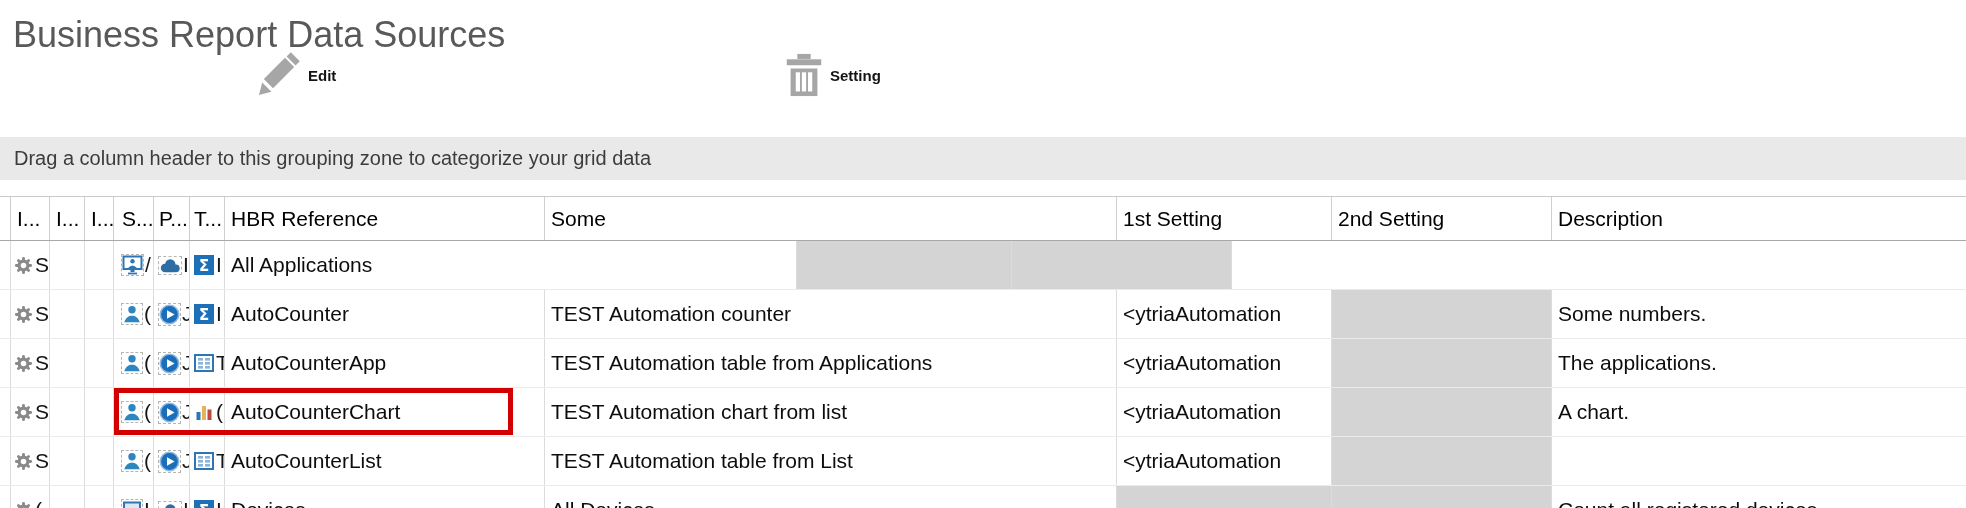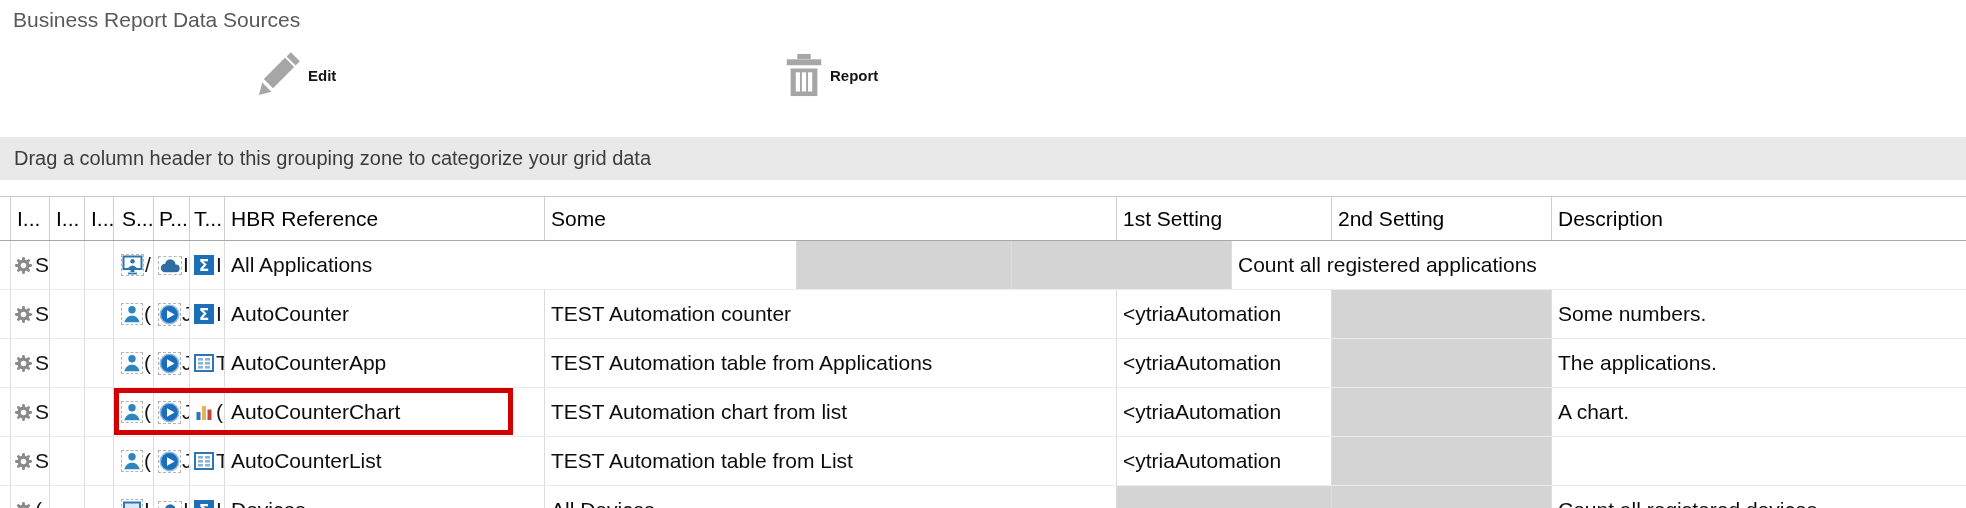--- a/index.html
+++ b/index.html
@@ -1,21 +1,21 @@
 <!DOCTYPE html>
 <html><head>
 <meta charset="utf-8">
 <style>
   html,body{margin:0;padding:0;background:#fff;}
   #screen{
     position:relative;width:1966px;height:508px;overflow:hidden;background:#fff;
     font-family:"Liberation Sans","DejaVu Sans",sans-serif;color:#1a1a1a;
   }
   
-  .page-title{position:absolute;left:13px;top:8px;font-size:21px;color:#595959;white-space:nowrap;}
+  .page-title{position:absolute;left:13px;top:14px;font-size:36px;color:#595959;white-space:nowrap;}
   
   .tool-btn{position:absolute;display:flex;align-items:center;cursor:default;}
   .tool-btn .t-icon{display:inline-block;line-height:0;}
   .tool-btn .t-label{font-size:15px;font-weight:bold;color:#141414;margin-left:4px;}
   #edit-btn{left:258px;top:48px;}
   #delete-btn{left:782px;top:52px;}
   
   .group-bar{
     position:absolute;left:0;top:137px;width:100%;height:43px;background:#e9e9e9;
     font-size:20px;color:#3c3c3c;line-height:43px;padding-left:14px;box-sizing:border-box;white-space:nowrap;
@@ -71,21 +71,21 @@
     <span class="t-icon"><svg width="44" height="46" viewBox="0 0 23 24">
           <g fill="#a6a6a6">
             <rect x="8" y="1" width="7" height="2.6"></rect>
             <rect x="2.5" y="3.8" width="18" height="3.1"></rect>
             <path d="M4.5 8.6h14V23h-14z"></path>
           </g>
           <rect x="7.2" y="10.6" width="2.2" height="10" fill="#fff"></rect>
           <rect x="10.4" y="10.6" width="2.2" height="10" fill="#fff"></rect>
           <rect x="13.6" y="10.6" width="2.2" height="10" fill="#fff"></rect>
         </svg></span>
-    <span class="t-label">Report</span>
+    <span class="t-label">Setting</span>
   </div>
 
   <div class="group-bar">Drag a column header to this grouping zone to categorize your grid data</div>
 
   <div class="grid">
     <div class="ghead">
         <div class="hcell c0"></div>
         <div class="hcell c1">I...</div>
         <div class="hcell c2">I...</div>
         <div class="hcell c3">I...</div>
@@ -140,21 +140,20 @@
           <div class="cell c6 iconcell">
             <span class="icon"><svg width="20" height="20" viewBox="0 0 20 20">
                 <rect width="20" height="20" fill="#1d6fb8"></rect>
                 <text x="10" y="15.6" text-anchor="middle" font-size="15" font-weight="bold" fill="#fff" font-family="DejaVu Sans, sans-serif">Σ</text>
               </svg></span>
             <span class="clip">I</span>
           </div>
           <div class="cell c8 txt">All Applications</div>
           <div class="cell c9 txt" style="background: rgb(212, 212, 212);"></div>
           <div class="cell c10 txt" style="background: rgb(212, 212, 212);"></div>
-          <div class="cell c11 txt">Count all registered applications</div>
         </div>
         <div class="grow">
           <div class="cell c0"></div>
           <div class="cell c1 iconcell">
             <span class="icon"><svg width="19" height="19" viewBox="0 0 20 20">
                 <g fill="#8a8a8a">
                   <rect x="8.5" y="1" width="3" height="18" rx="1.4"></rect>
                   <rect x="8.5" y="1" width="3" height="18" rx="1.4" transform="rotate(45 10 10)"></rect>
                   <rect x="8.5" y="1" width="3" height="18" rx="1.4" transform="rotate(90 10 10)"></rect>
                   <rect x="8.5" y="1" width="3" height="18" rx="1.4" transform="rotate(135 10 10)"></rect>

